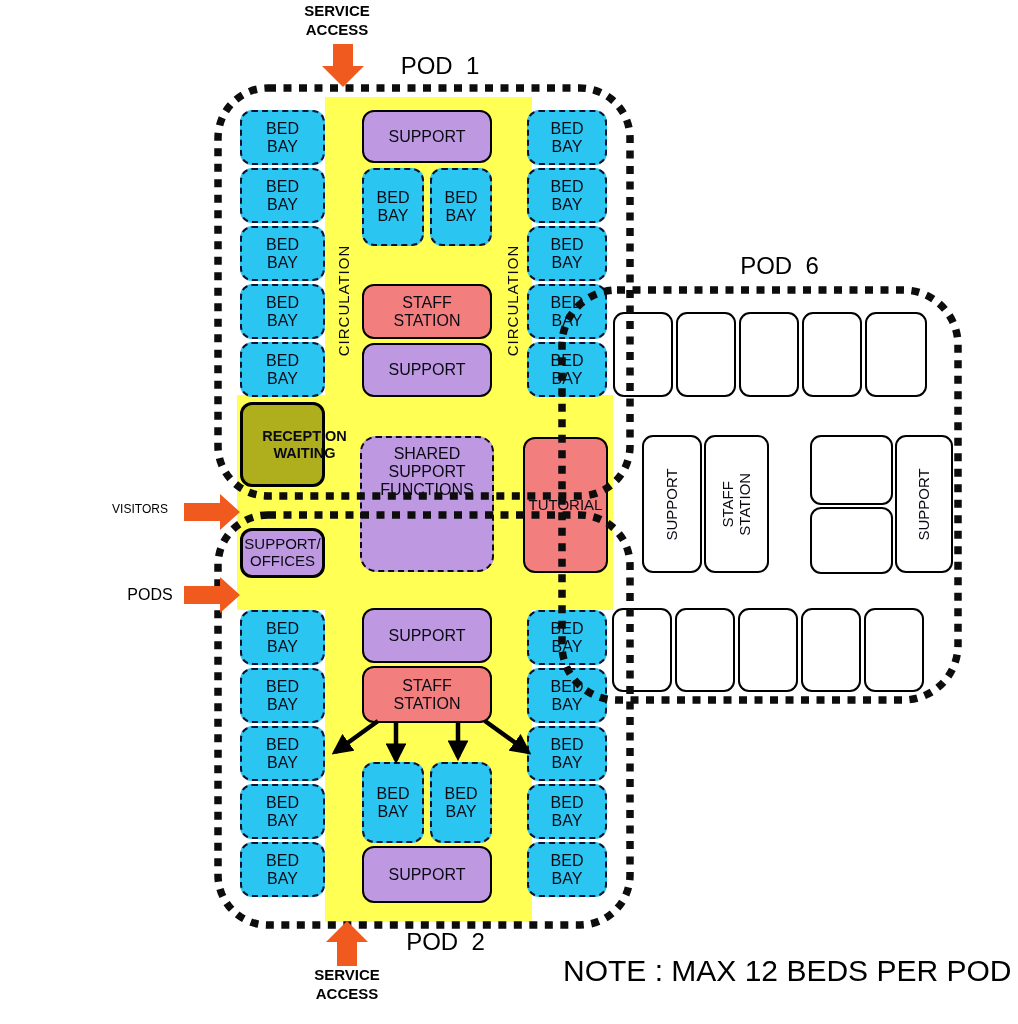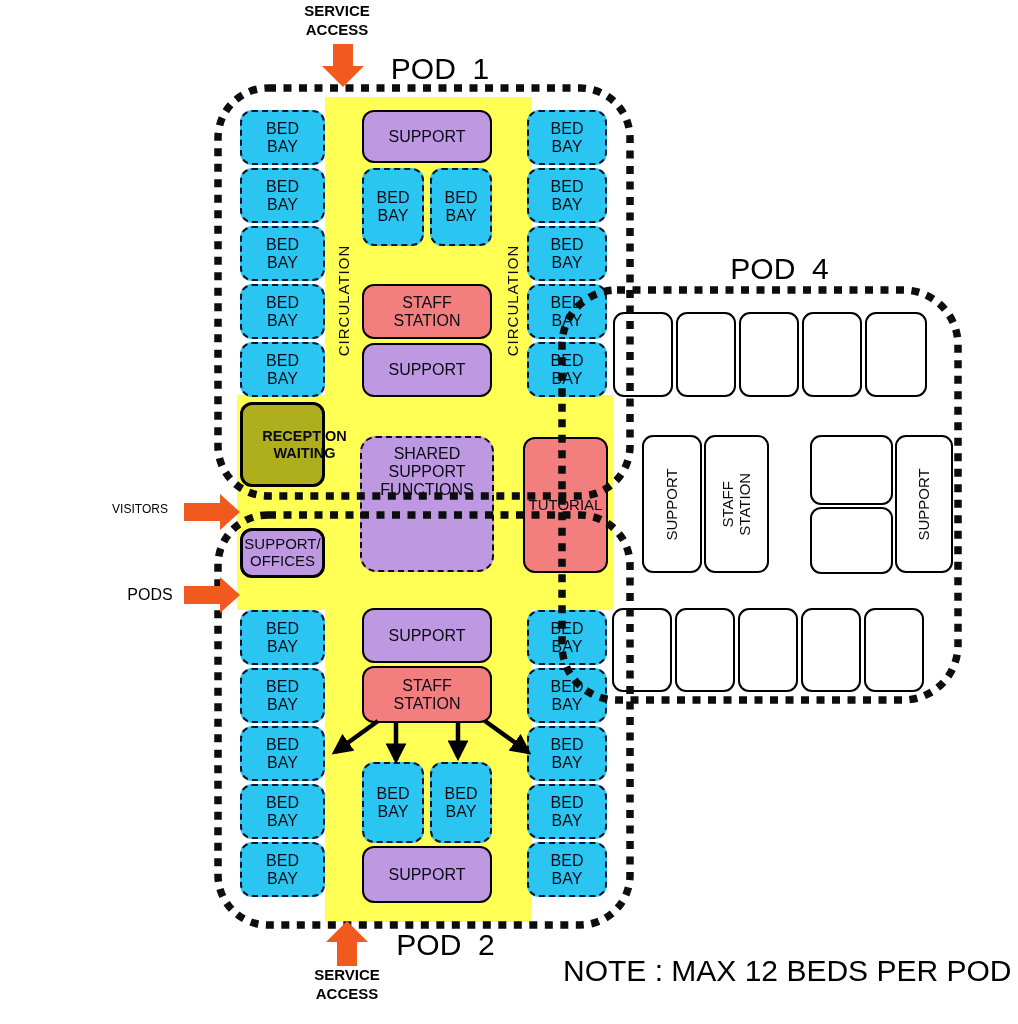--- a/index.html
+++ b/index.html
@@ -20,21 +20,21 @@
   .red   { background:var(--c-staff,#F37E7E);  border:2.5px solid #000; }
   .olive { background:var(--c-reception,#AFAF1E); border:3.5px solid #000;
            font-weight:700; font-size:14.5px;padding-left:44px; }
   .whiteroom { background:#fff; border:2.5px solid #000; border-radius:11px; }
   .dashedp { background:var(--c-support,#BE99E2); border:2.5px dashed #0a0a14;
              align-items:flex-start; padding-top:7px; border-radius:16px; }
   .vtext { transform:rotate(-90deg); white-space:pre-line; display:block; }
   .strip { position:absolute; display:flex; align-items:center; justify-content:center; }
   .strip .vtext { font-size:15px; letter-spacing:1px; color:#0a0a14; }
   .lbl { position:absolute; text-align:center; white-space:pre-line; line-height:1.25; }
-  .title { position:absolute; font-size:30px; white-space:pre; text-align:center; }
+  .title { position:absolute; font-size:24px; white-space:pre; text-align:center; }
   .overlay { position:absolute; left:0; top:0; pointer-events:none; }
 </style>
 </head>
 <body>
 
 <div class="canvas">
 
   <div class="yellow" style="left:325px; top:97px; width:207px; height:398px;"></div>
   <div class="yellow" style="left:237px; top:395px; width:376px; height:215px;"></div>
   <div class="yellow" style="left:325px; top:600px; width:207px; height:322px;"></div>
@@ -159,21 +159,21 @@
     <path fill="var(--c-arrow,#F05A1E)" d="M184,586 L220,586 L220,577 L240,595 L220,613 L220,604 L184,604 Z"></path>
 
     <path d="M378,721 L335,752" fill="none" stroke="#000" stroke-width="4.5" marker-end="url(#ah)"></path>
     <path d="M396,723 L396,760" fill="none" stroke="#000" stroke-width="4.5" marker-end="url(#ah)"></path>
     <path d="M458,723 L458,757" fill="none" stroke="#000" stroke-width="4.5" marker-end="url(#ah)"></path>
     <path d="M485,721 L528,752" fill="none" stroke="#000" stroke-width="4.5" marker-end="url(#ah)"></path>
   </svg>
 
   <div class="title" style="left:385px; top:52px; width:110px;">POD  1</div>
   <div class="title" style="left:388px; top:928px; width:115px;">POD  2</div>
-  <div class="title" style="left:722px; top:252px; width:115px;">POD  4</div>
+  <div class="title" style="left:722px; top:252px; width:115px;">POD  6</div>
 
   <div class="lbl" style="left:277px; top:2px; width:120px; font-size:15px; font-weight:700;">SERVICE
 ACCESS</div>
   <div class="lbl" style="left:287px; top:966px; width:120px; font-size:15px; font-weight:700;">SERVICE
 ACCESS</div>
   <div class="lbl" style="left:100px; top:502px; width:80px; font-size:12px;">VISITORS</div>
   <div class="lbl" style="left:110px; top:585px; width:80px; font-size:16px;">PODS</div>
   <div class="lbl" style="left:563px; top:952px; width:450px; font-size:30px; text-align:left; white-space:pre;">NOTE : MAX 12 BEDS PER POD</div>
 
 </div>

